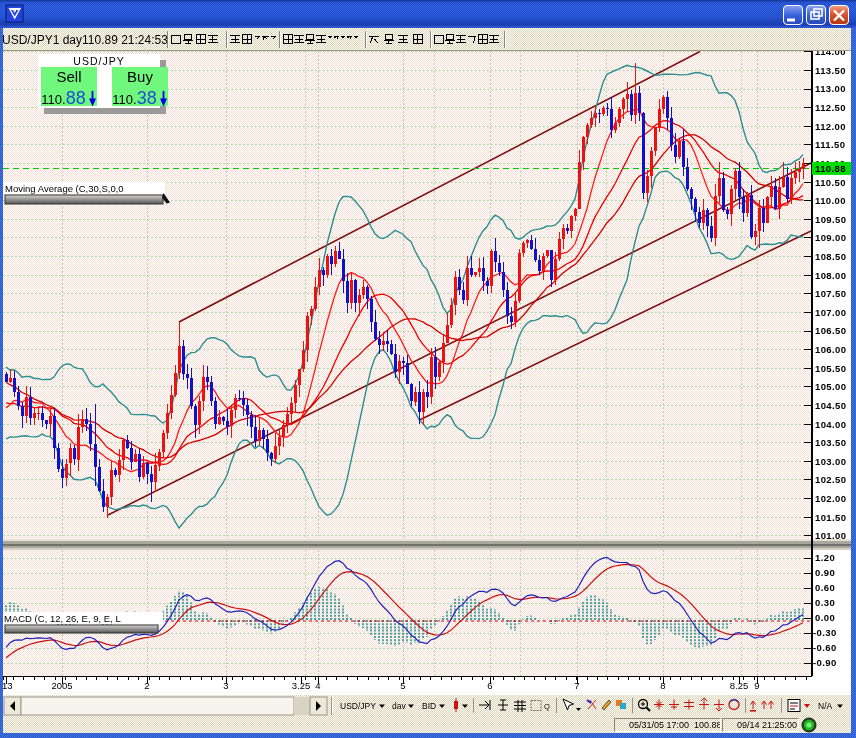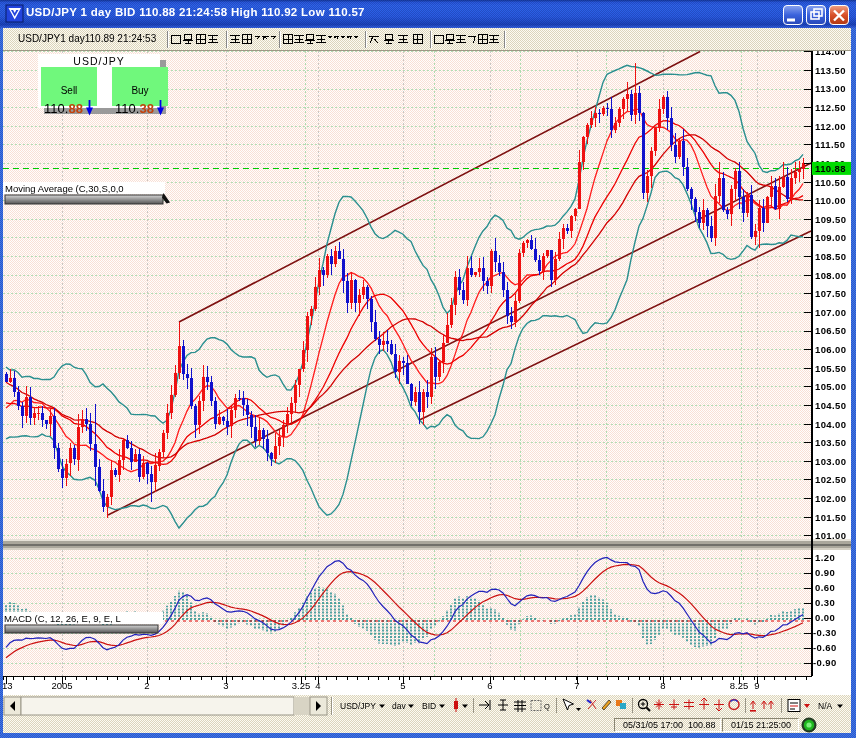--- a/index.html
+++ b/index.html
@@ -1,52 +1,51 @@
 <!DOCTYPE html>
 <html><head><meta charset="utf-8"><style>
 *{margin:0;padding:0;box-sizing:border-box}
 body{font-family:"Liberation Sans",sans-serif}
 #win{position:relative;width:856px;height:738px;overflow:hidden;background:#fff}
 .tan{background-image:conic-gradient(#fdfbf2 25%,#dbd4bc 0 50%,#fdfbf2 0 75%,#dbd4bc 0);background-size:2px 2px}
 #title{position:absolute;left:0;top:0;width:856px;height:28px;background:linear-gradient(180deg,#16399c 0%,#2a5ade 8%,#2f64ea 20%,#2a5ce2 60%,#1c44bc 88%,#3a68e8 100%)}
 #title:after{content:"";position:absolute;inset:0;background-image:conic-gradient(rgba(0,10,80,.22) 25%,transparent 0 50%,rgba(0,10,80,.22) 0 75%,transparent 0);background-size:2px 2px}
 #ttext{position:absolute;left:26px;top:6px;color:#fff;font-size:11.5px;font-weight:bold;letter-spacing:.3px;z-index:2}
 #tabrow{position:absolute;left:0;top:28px;width:856px;height:23px;border-bottom:1px solid #9c9884}
-#tabtxt{position:absolute;left:18px;top:5px;font-size:10px;color:#000;letter-spacing:0}
+#tabtxt{position:absolute;left:2px;top:5px;font-size:12px;color:#000;letter-spacing:0}
 .bord{position:absolute;background:#2258d4}
 .bord:after{content:"";position:absolute;inset:0;background-image:conic-gradient(rgba(255,255,255,.18) 25%,transparent 0 50%,rgba(255,255,255,.18) 0 75%,transparent 0);background-size:2px 2px}
 #chartsvg{position:absolute;left:0;top:51px}
 .vg{stroke:#c9c6c2;stroke-width:1;stroke-dasharray:2,2;shape-rendering:crispEdges}
 .vn{stroke:#aedbb0;stroke-width:1;stroke-dasharray:2,2;shape-rendering:crispEdges}
 .hg{stroke:#b2dcb4;stroke-width:1;stroke-dasharray:2,2;shape-rendering:crispEdges}
 .bb{fill:none;stroke:#2a8f8f;stroke-width:1.4}
 .ax{font:bold 9.5px "Liberation Sans";fill:#000;letter-spacing:.4px}
 .xl{font:9.5px "Liberation Sans";fill:#000}
 .tt{font:9.5px "Liberation Sans";fill:#000}
 #quote{position:absolute;left:38px;top:54px;width:122px;height:54px;background:#fff;box-shadow:6px 6px 0 #9a9a9a}
 #quote .t{text-align:center;font-size:10.5px;letter-spacing:1px;padding-top:1px}
 .qp{position:absolute;top:13px;width:56px;height:39px;background:#70f87c;text-align:center}
-.qp .l{font-size:10px;padding-top:18px}
+.qp .l{font-size:15px;padding-top:1px}
 .qp .v{font-size:13px;margin-top:3px;white-space:nowrap}
-.qp .v b{color:#c2410c;font-size:13px;font-weight:bold}
+.qp .v b{color:#1d4ed8;font-size:18px;font-weight:normal}
 #btns{position:absolute;right:7px;top:5px;z-index:3}
 #scrow{position:absolute;left:0px;top:695px;width:856px;height:22px}
 #stat{position:absolute;left:0px;top:717px;width:856px;height:16px}
-.sunk{position:absolute;top:1px;height:14px;border:1px solid;border-color:#8a8673 #fff #fff #8a8673;font-size:9px;padding:0 8px;line-height:13px;white-space:nowrap;overflow:hidden}
+.sunk{position:absolute;top:1px;height:14px;border:1px solid;border-color:#8a8673 #fff #fff #8a8673;font-size:9px;padding:0 14px;line-height:13px;white-space:nowrap;overflow:hidden}
 #tools{position:absolute;left:332px;top:0px;height:22px;font-size:8.5px;white-space:nowrap}
 </style></head><body>
 <div id="win">
   <div id="title">
       <svg width="856" height="28" style="position:absolute;z-index:2">
     <rect x="6" y="5" width="17" height="17" fill="#2244dd" stroke="#061a66"></rect>
     <path d="M8.5 8 L21 8 L14.7 19.5 Z" fill="#fff"></path>
         <path d="M11 10 L18.5 10 L14.7 16.5 Z" fill="#2244dd"></path>
     <path d="M12.2 7.2 L17.2 7.2 L14.7 12 Z" fill="#fff" transform="translate(0,1)"></path>
   </svg>
-  <span id="ttext">USD/JPY 1 day BID 110.88 21:24:58 High 110.92 Low 110.57</span>
   <div id="btns"><svg width="66" height="20">
    <g>
     <defs>
               <linearGradient id="bg1" x1="0" y1="0" x2="0" y2="1">
                 <stop offset="0" stop-color="#7f9aec"></stop>
                 <stop offset="0.08" stop-color="#7f9aec"></stop>
                 <stop offset="0.5" stop-color="#3a62dc"></stop>
                 <stop offset="1" stop-color="#2848b8"></stop>
               </linearGradient>
     <linearGradient id="bg2" x1="0" y1="0" x2="0" y2="1">
@@ -588,21 +587,21 @@
             <line x1="458" y1="11" x2="466" y2="11" stroke="#cc1111"></line>
             <line x1="458" y1="14" x2="463" y2="14" stroke="#000"></line>
         <path d="M472 9 l6 0 -3 4 Z" fill="#cc1111"></path>
         <text x="486" y="14">N/A</text>
             <path d="M505 9.5 l6 0 -3 3.5 Z"></path>
       </g>
         </svg></div>
   </div>
   <div id="stat" class="tan">
     <div class="sunk" style="left:614px;width:107px">05/31/05 17:00&nbsp;&nbsp;100.88</div>
-    <div class="sunk" style="left:722px;width:77px">01/15 21:25:00</div>
+    <div class="sunk" style="left:722px;width:77px">09/14 21:25:00</div>
     <svg width="18" height="16" style="position:absolute;left:801px;top:0">
       <circle cx="8" cy="8" r="7" fill="#254525"></circle>
         <circle cx="8" cy="8" r="5.2" fill="#1fb81f"></circle>
         <circle cx="8" cy="8" r="2.6" fill="#7df07d"></circle>
         <circle cx="8" cy="8" r="7" fill="none" stroke="#122712"></circle>
     </svg>
   </div>
   <div class="bord" style="left:0;top:28px;width:3px;height:710px"></div>
   <div class="bord" style="left:851px;top:28px;width:5px;height:710px"></div>
   <div class="bord" style="left:0;top:733px;width:856px;height:5px"></div>

